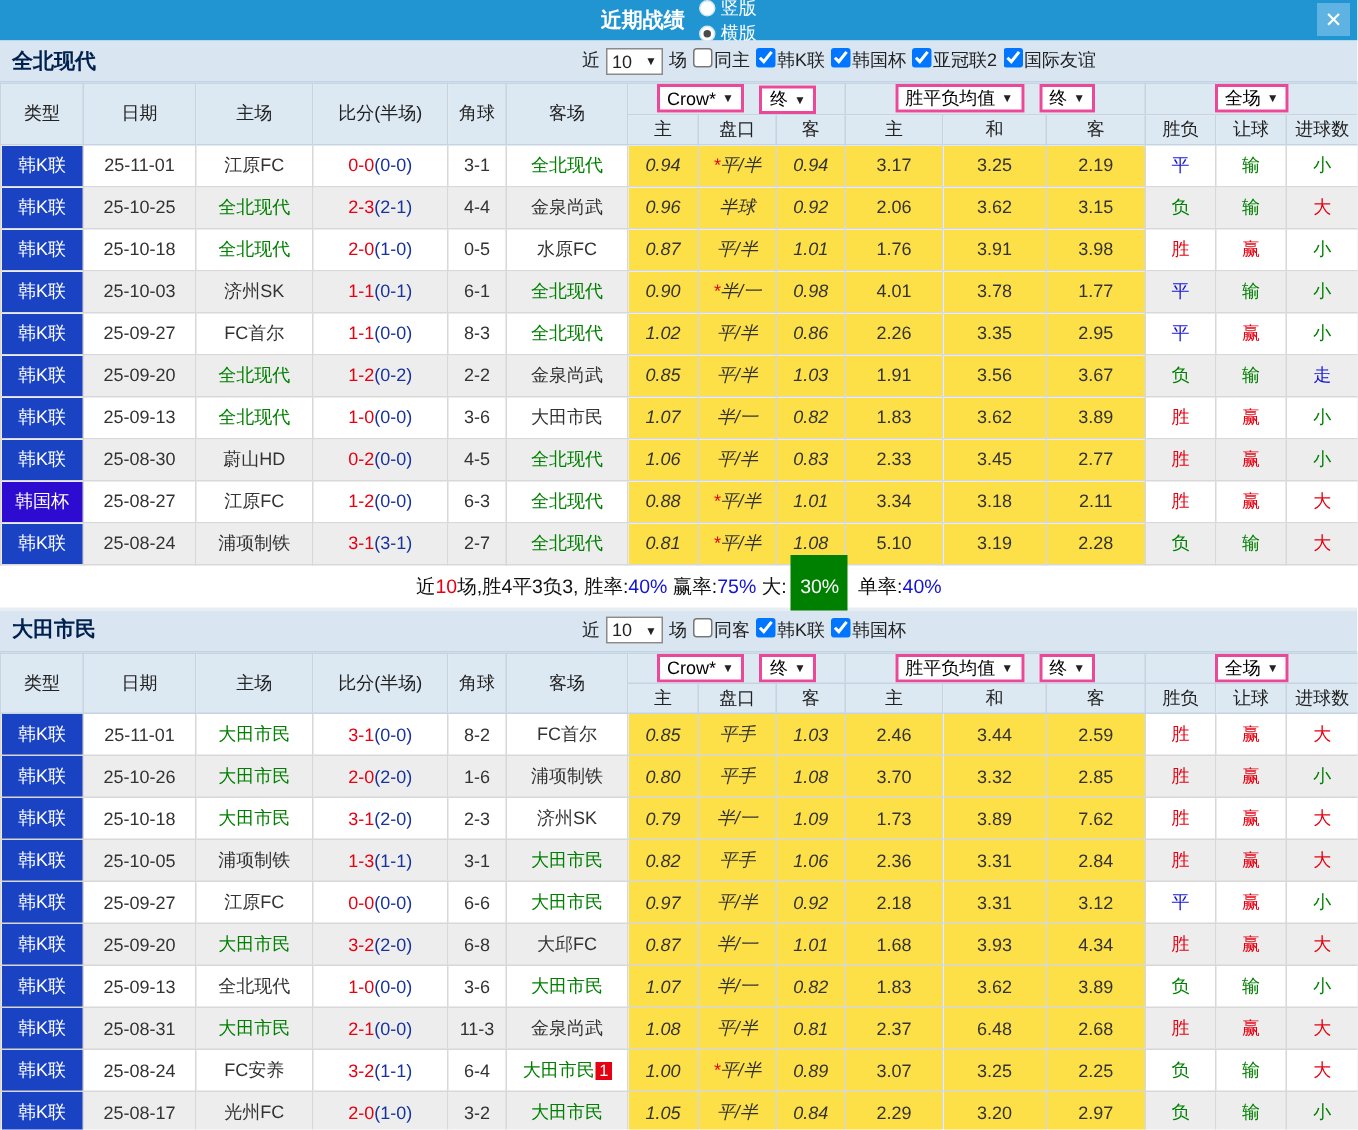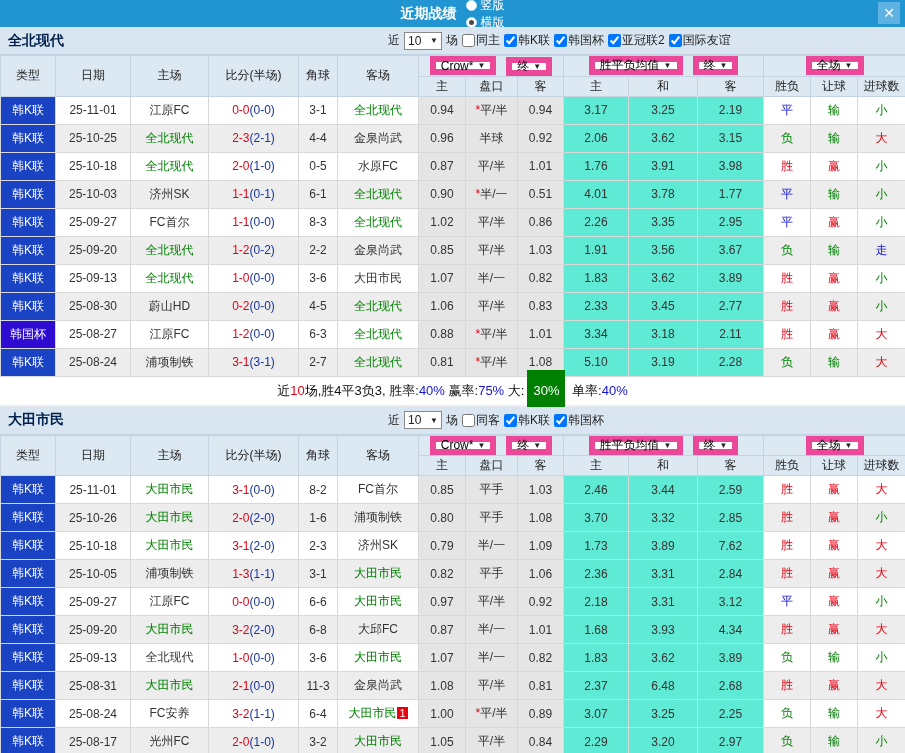--- a/index.html
+++ b/index.html
@@ -34,44 +34,44 @@
     height:28px; background:#d9e6f2; position:relative;
     display:flex; align-items:center; border-bottom:1px solid #c2d4e4;
   }
   .team-name { font-weight:bold; font-size:14px; color:#00204e; margin-left:8px; }
   .filters { position:absolute; left:388px; display:flex; align-items:center; font-size:12px; color:#222; white-space:nowrap; }
   .mini-select {
     border:1px solid #8a8a8a; background:#fff; padding:0 3px; height:18px; min-width:38px;
     display:inline-flex; align-items:center; justify-content:space-between; margin:0 4px; font-size:12px; cursor:pointer;
   }
   .arr { font-size:8px; margin-left:4px; color:#222; }
-  .filters label { display:inline-flex; align-items:center; cursor:pointer; margin-left:4px; }
+  .filters label { display:inline-flex; align-items:flex-start; cursor:pointer; margin-left:4px; }
   .filters input[type=checkbox] { width:13px; height:13px; margin:0 1px 0 0; }
   
   table { width:905px; border-collapse:collapse; table-layout:fixed; font-size:12px; color:#333; text-align:center; }
   th {
     background:#dde9f2; font-weight:normal; height:20px;
     border:1px solid #c6d4e2; font-size:12px; color:#222; padding:0; overflow:hidden; white-space:nowrap;
   }
   td { height:28px; border:1px solid #d8d8d8; background:#fff; padding:0; overflow:hidden; white-space:nowrap; }
   tr.alt td { background:#ededed; }
-  td.c-odds, tr.alt td.c-odds { background:#e5e5e5; }
-  td.c-avg,  tr.alt td.c-avg  { background:#5eead4; }
+  td.c-odds, tr.alt td.c-odds { background:#fde047;font-style:italic; }
+  td.c-avg,  tr.alt td.c-avg  { background:#fde047; }
   td.lg, tr.alt td.lg { background:#1a43c4; color:#fff; }
   td.lg.cup, tr.alt td.lg.cup { background:#2e0bd1; }
   .ft { color:#e60012; }
   .ht { color:#17349c; }
   .feat { color:#008000; }
   .c-red { color:#e60012; }
   .c-green { color:#008000; }
   .c-blue { color:#1313d6; }
   .star { color:#e60012; }
   .badge1 { background:#e60012; color:#fff; font-size:11px; padding:0 2px; margin-left:1px; }
   .hdr-select {
-    display:inline-flex; align-items:center; border:6px solid #ec4899; background:#fff;
+    display:inline-flex; align-items:center; border:2px solid #ec4899; background:#fff;
     padding:0 5px; height:19px; margin:0 5px; cursor:pointer; color:#000;
   }
   
   .summary {
     height:30px; display:flex; align-items:center; justify-content:center;
     font-size:13px; color:#111; border-bottom:2px solid #e9eef3;
   }
   .summary .seg { white-space:pre; }
   .summary .seg.blue { color:#1313d6; }
   .summary .seg.red { color:#e60012; }
@@ -245,21 +245,21 @@
           </tr>
           <tr class="alt">
             <td class="lg">韩K联</td>
             <td>25-10-03</td>
             <td><span>济州SK</span></td>
             <td><span class="ft">1-1</span><span class="ht">(0-1)</span></td>
             <td>6-1</td>
             <td><span class="feat">全北现代</span></td>
             <td class="c-odds">0.90</td>
             <td class="c-odds"><span class="star">*</span><span>半/一</span></td>
-            <td class="c-odds">0.51</td>
+            <td class="c-odds">0.98</td>
             <td class="c-avg">4.01</td>
             <td class="c-avg">3.78</td>
             <td class="c-avg">1.77</td>
             <td><span class="c-blue">平</span></td>
             <td><span class="c-green">输</span></td>
             <td><span class="c-green">小</span></td>
           </tr>
           <tr>
             <td class="lg">韩K联</td>
             <td>25-09-27</td>

